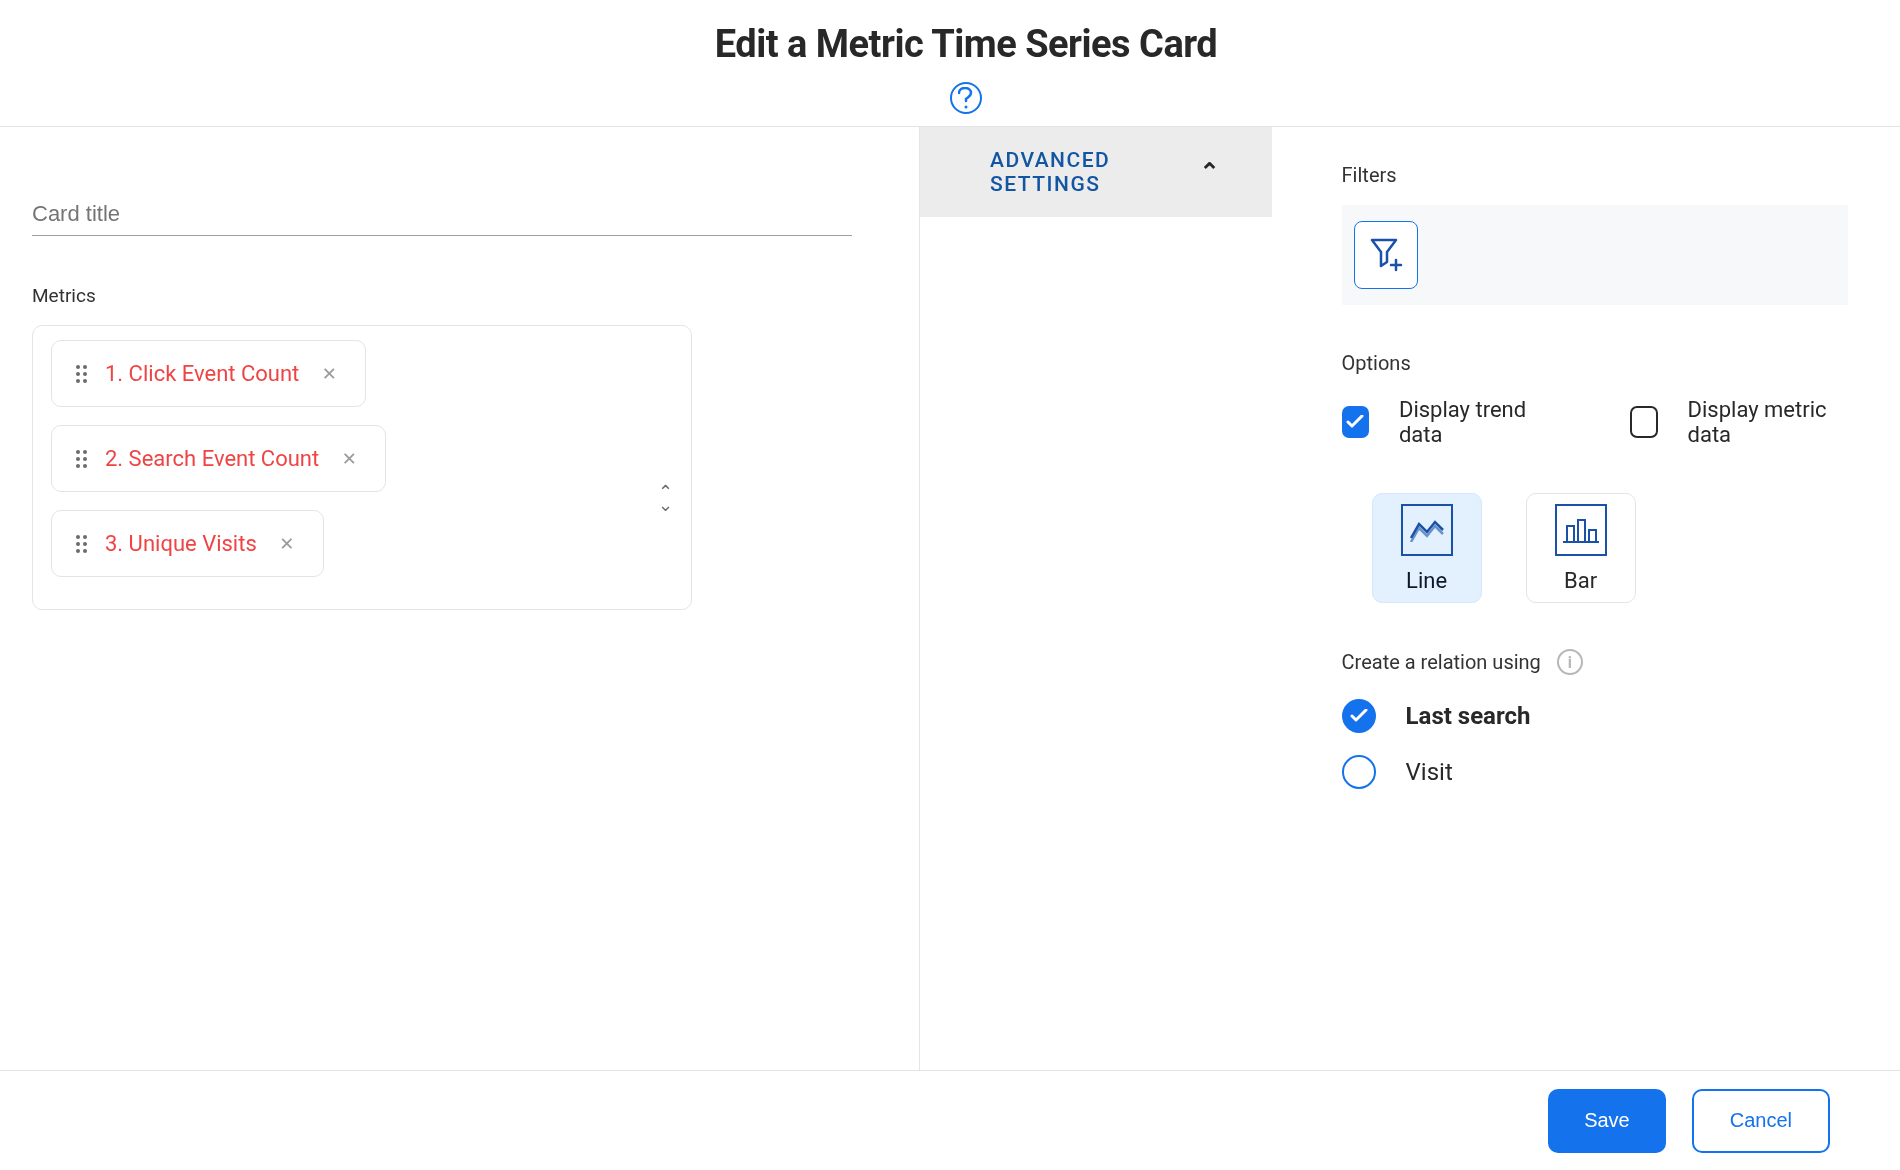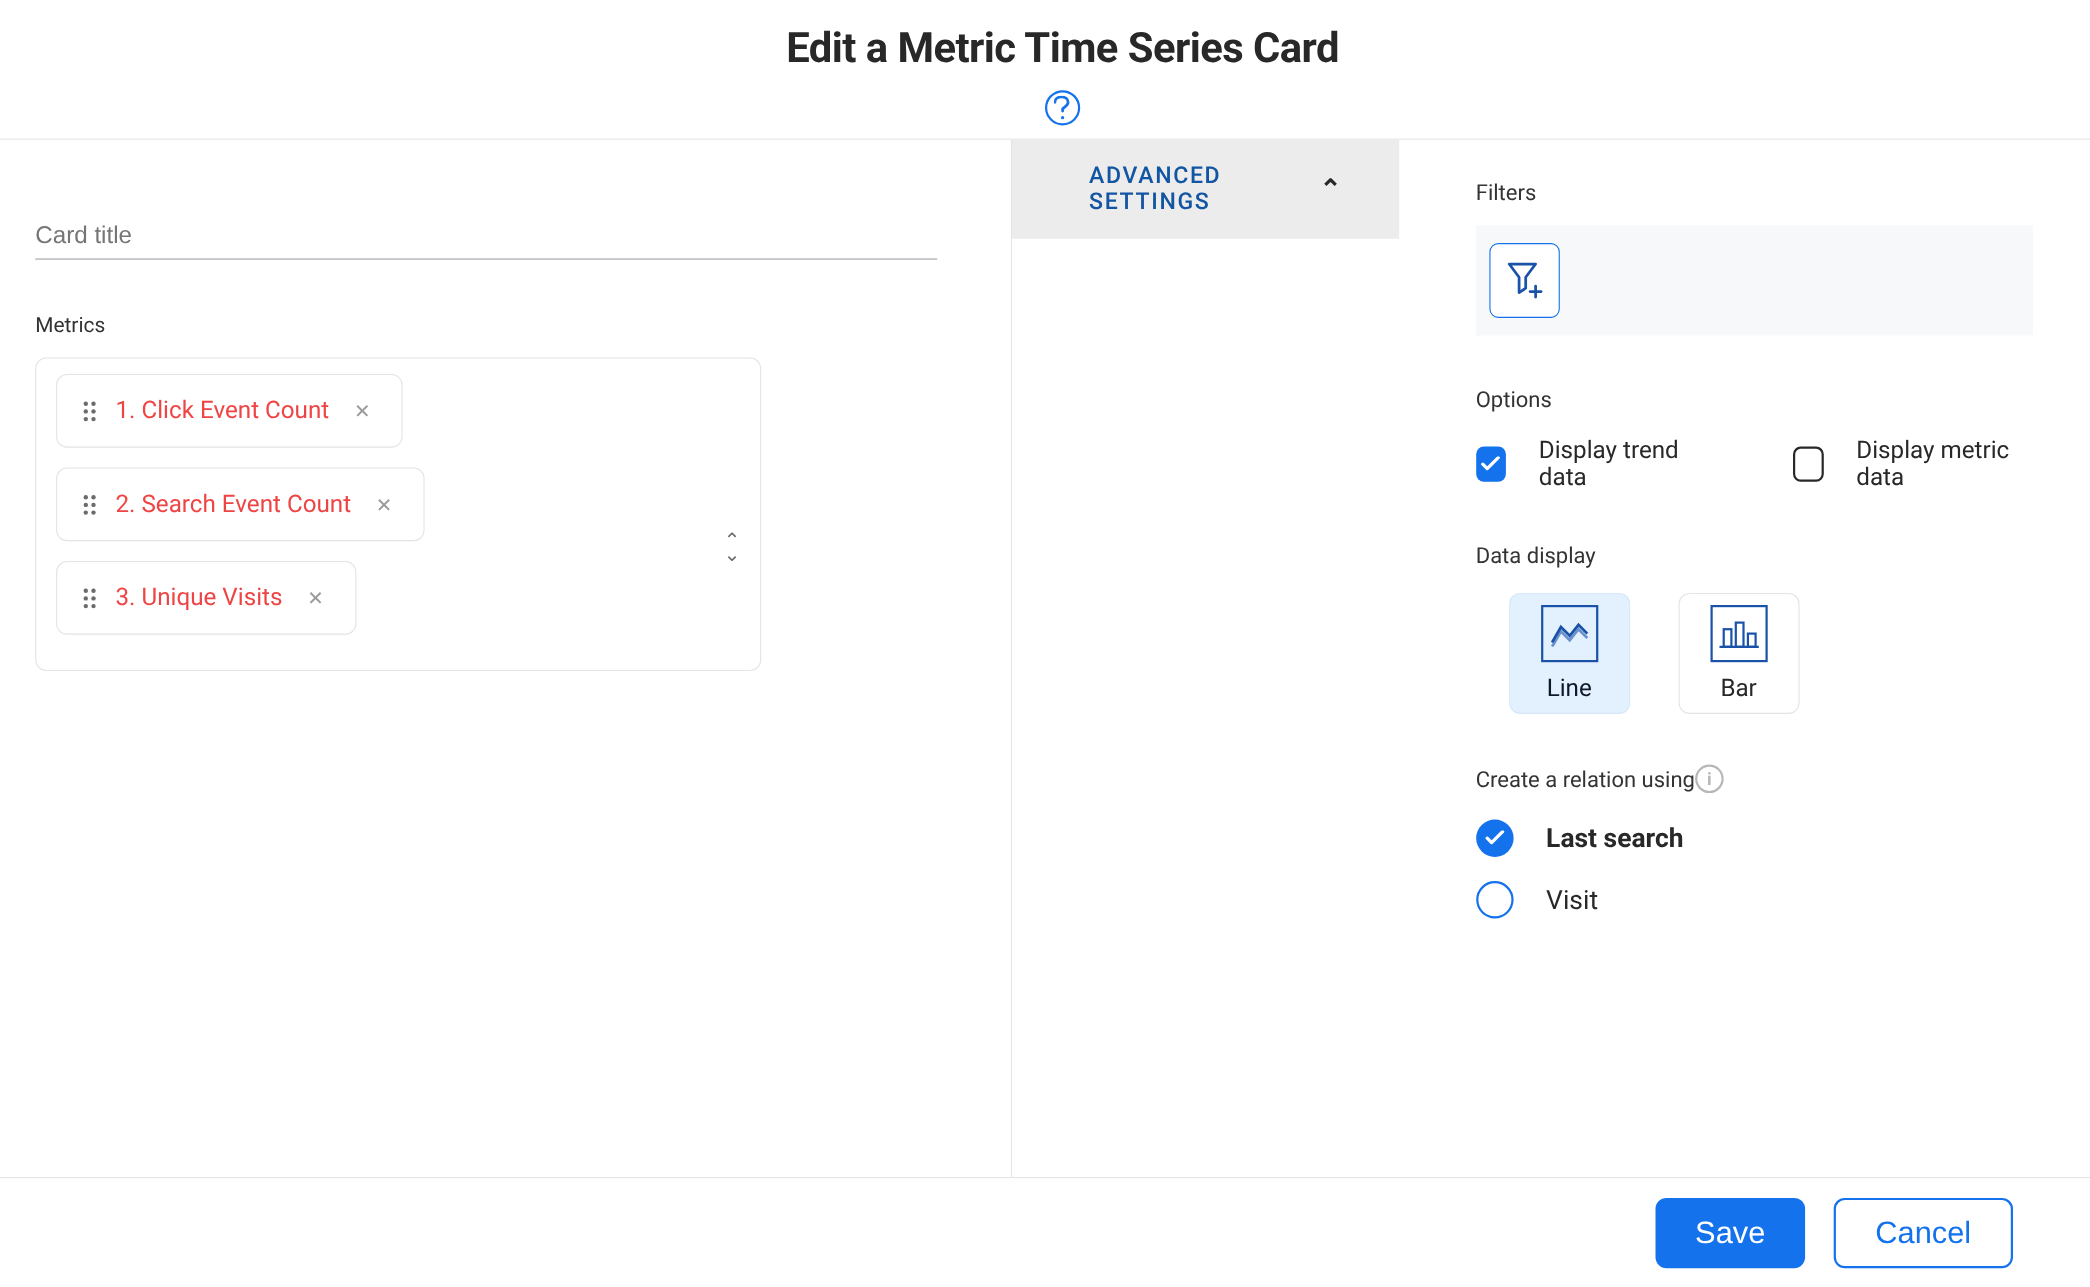--- a/index.html
+++ b/index.html
@@ -191,21 +191,21 @@
       border-color: #d5e7fb;
     }
     .dd-card .iconframe {
       width: 52px; height: 52px; border: 2px solid #1952a8;
       display:flex; align-items:center; justify-content:center;
     }
     .dd-card .dd-label { font-size: 22px; }
     .dd-card.selected .dd-label { color: #0f172a; }
 
     
-    .relation-header { display:flex; align-items:center; }
+    .relation-header { display:flex; align-items:center; gap: 16px; }
     .info-circle {
       width: 26px; height: 26px; border: 2px solid #b7b7b7; border-radius: 50%;
       display:flex; align-items:center; justify-content:center;
       color: #b7b7b7; font-size: 16px; font-weight: 700;
     }
     .radio-group { margin: 24px 0 0 0; display:flex; flex-direction:column; gap: 22px; }
     .radio-row { display:flex; align-items:center; gap: 30px; cursor:pointer; }
     .radio {
       width: 34px; height: 34px; border-radius: 50%;
       display:flex; align-items:center; justify-content:center;
@@ -220,21 +220,21 @@
       position: absolute;
       bottom: 0; left: 0; right: 0;
       height: 100px;
       border-top: 1px solid #e4e4e4;
       display:flex; align-items:center; justify-content:flex-end;
       gap: 26px;
       padding-right: 70px;
     }
     .btn {
       height: 64px; padding: 0 36px; border-radius: 10px;
-      font-size: 28px; display:flex; align-items:center; justify-content:center;
+      font-size: 20px; display:flex; align-items:center; justify-content:center;
       cursor:pointer;
     }
     .btn-primary { background: #1372ec; color: #fff; border: none; }
     .btn-secondary { background: #fff; color: #1372ec; border: 2px solid #1372ec; }
   </style>
 </head>
 <body>
 
 <div class="header">
   <h1>Edit a Metric Time Series Card</h1>
@@ -330,21 +330,20 @@
               </svg>
           </div>
           <span class="chk-label">Display trend data</span>
         </div>
         <div class="chk">
           <div class="chkbox unchecked"></div>
           <span class="chk-label">Display metric data</span>
         </div>
       </div>
 
-      <div class="rs-label">Data display</div>
       <div class="dd-row">
         <div class="dd-card selected">
           <div class="iconframe">
             <svg width="36" height="24" viewBox="0 0 36 24">
                 <polyline points="2,20 10,6 18,14 26,4 34,12" fill="none" stroke="#1952a8" stroke-width="2.5"></polyline>
                 <polyline points="2,24 10,10 18,18 26,8 34,16" fill="none" stroke="#1952a8" stroke-width="2.5" opacity="0.6"></polyline>
               </svg>
           </div>
           <span class="dd-label">Line</span>
         </div>

